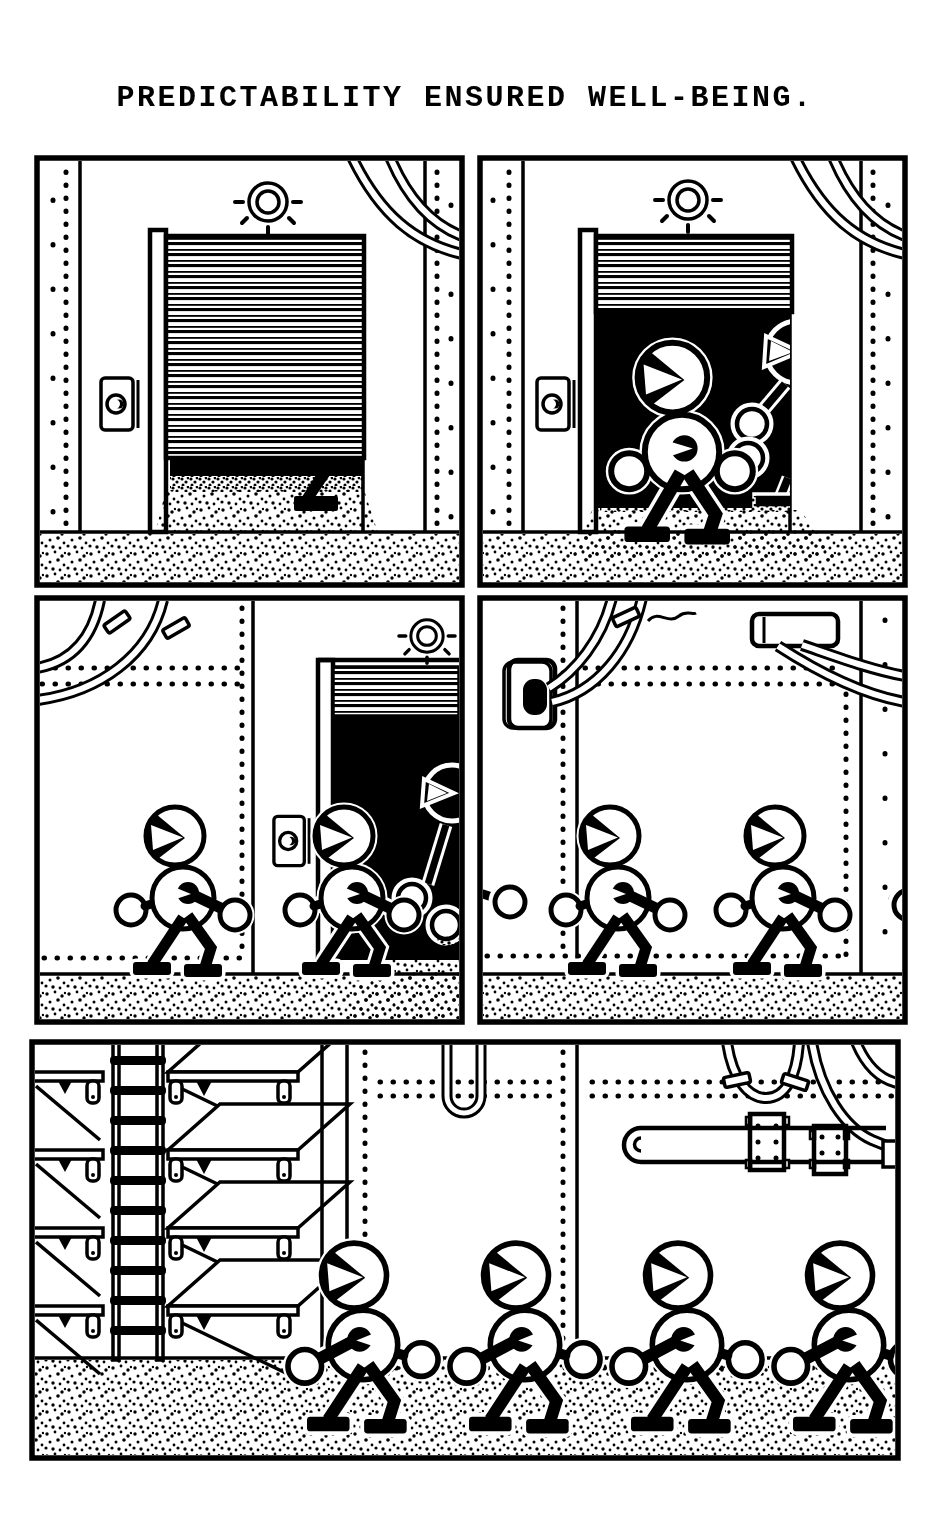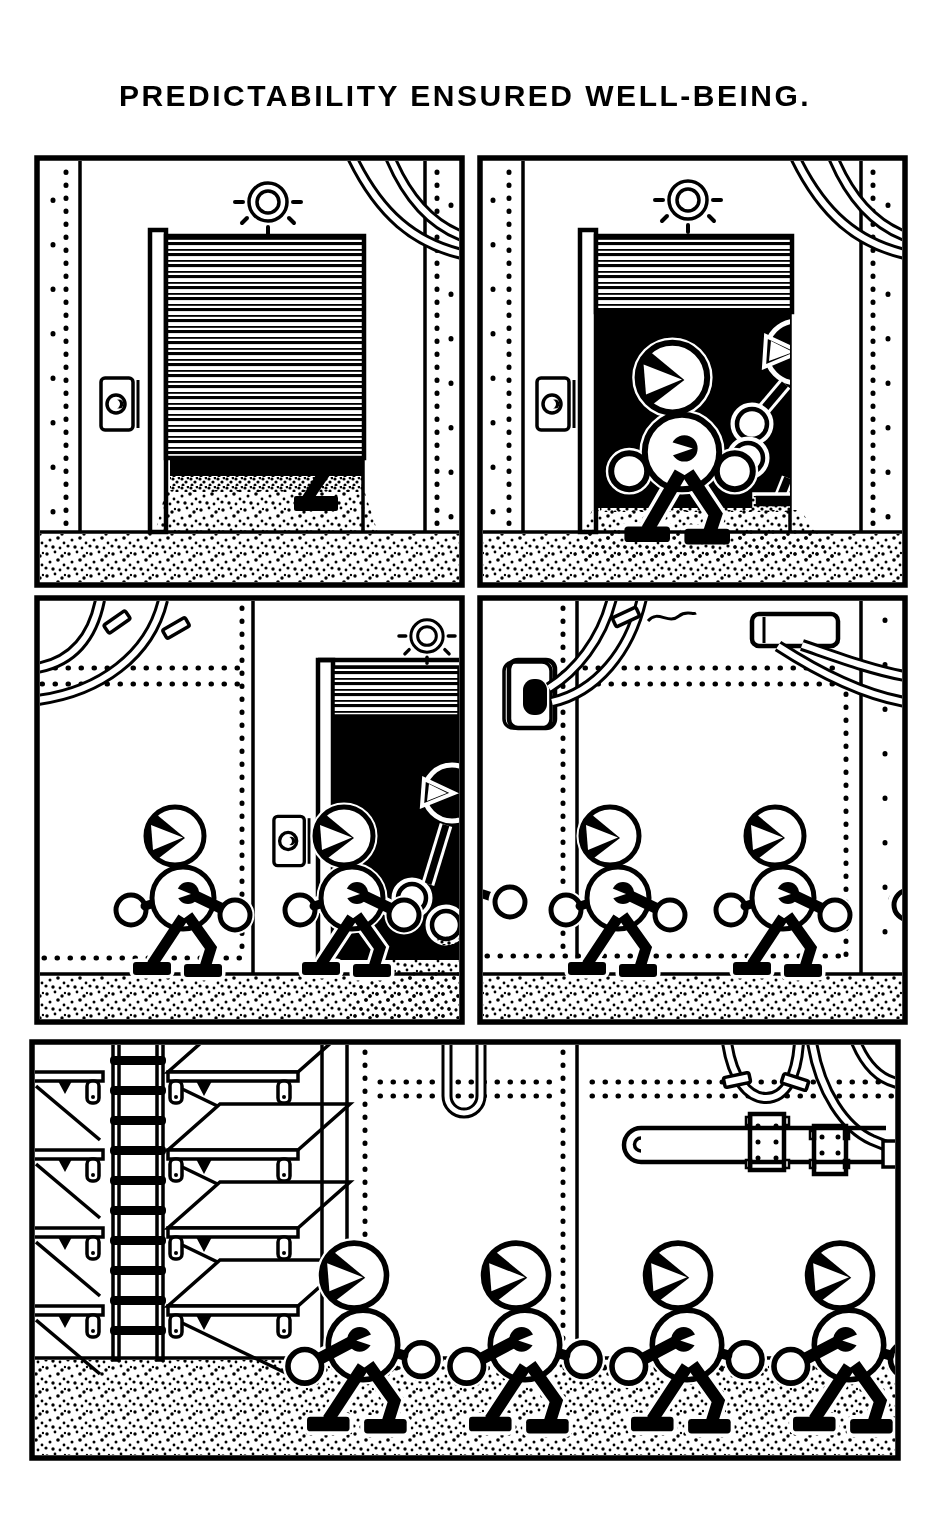--- a/index.html
+++ b/index.html
@@ -1,16 +1,16 @@
 <!DOCTYPE html>
 <html><head>
 <meta charset="utf-8">
 <style>
   html,body{margin:0;padding:0;background:#fff;}
-  #page{position:relative;width:756px;height:1536px;background:#fff;font-family:Liberation Sans, sans-serif;}
+  #page{position:relative;width:756px;height:1536px;background:#fff;font-family:Liberation Mono, monospace;}
   svg{display:block}
   .wh{fill:#fff;stroke:#000;stroke-width:5}
   .wh4{fill:#fff;stroke:#000;stroke-width:3.5}
   .ln{stroke:#000;stroke-width:3.5;fill:none}
   .ln4{stroke:#000;stroke-width:4.5;fill:none}
   .dots{stroke:#000;stroke-width:5;stroke-linecap:round;stroke-dasharray:0.5 12.5;fill:none}
   .dotsS{stroke:#000;stroke-width:5;stroke-linecap:round;stroke-dasharray:0.5 44;fill:none}
   .arm9{stroke:#000;stroke-width:9;stroke-linecap:round}
   .arm11{stroke:#000;stroke-width:11;stroke-linecap:round}
   .leg{stroke:#000;stroke-width:11;fill:none;stroke-linecap:square}

